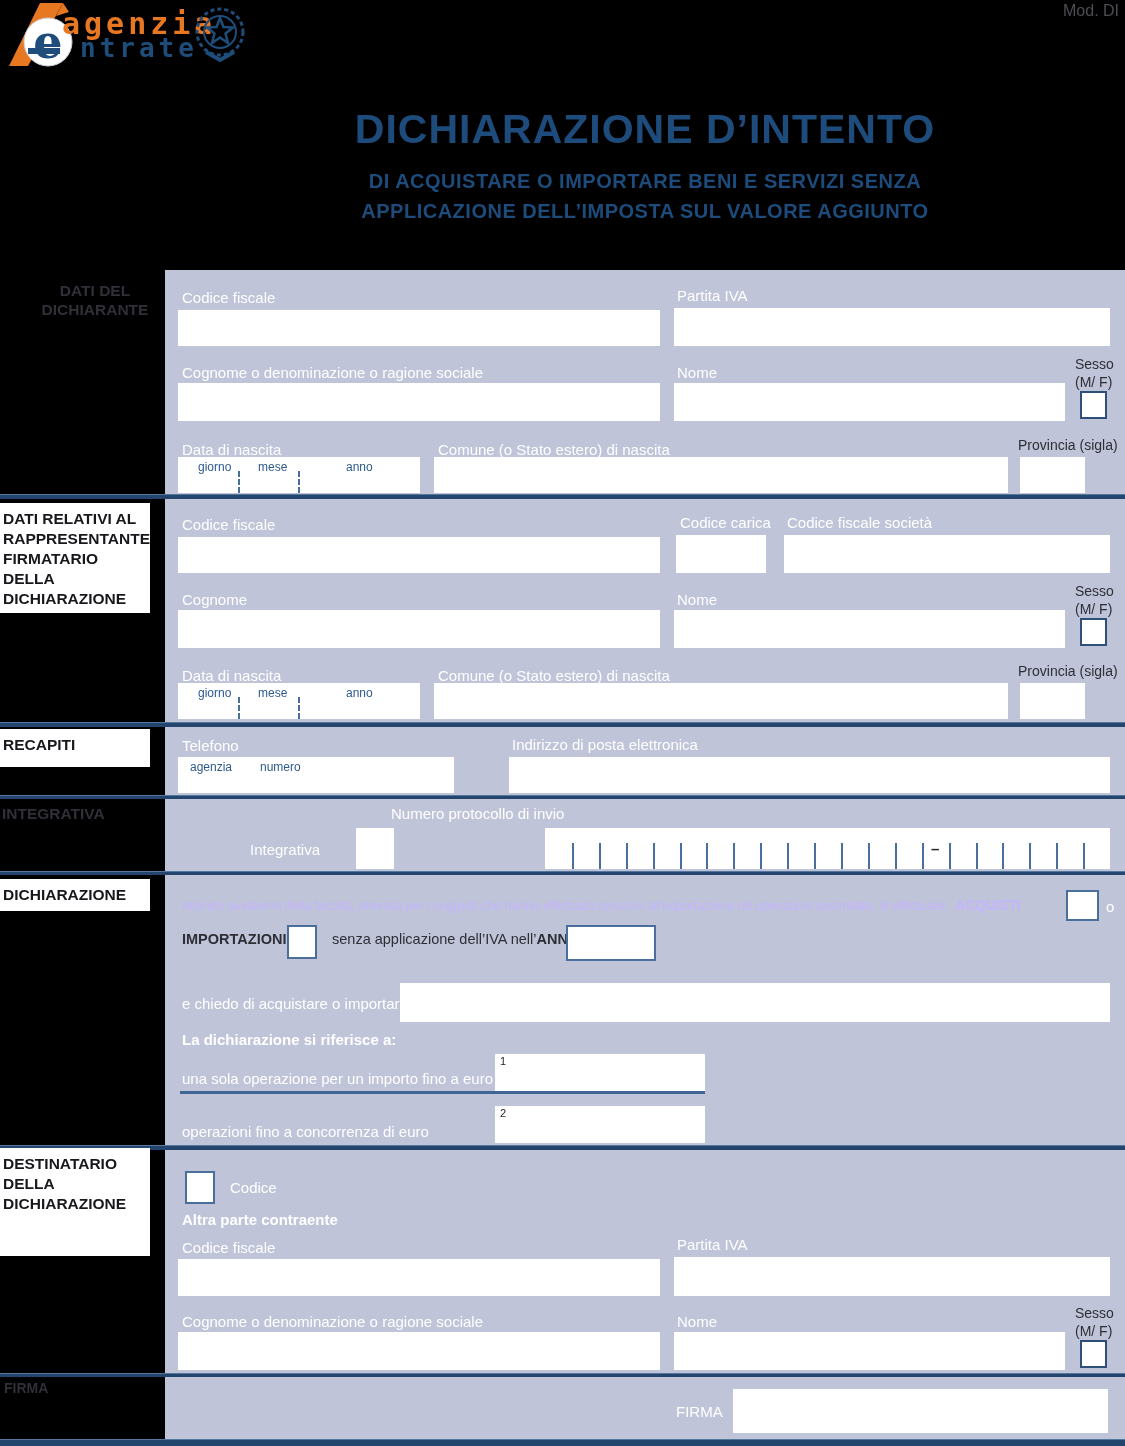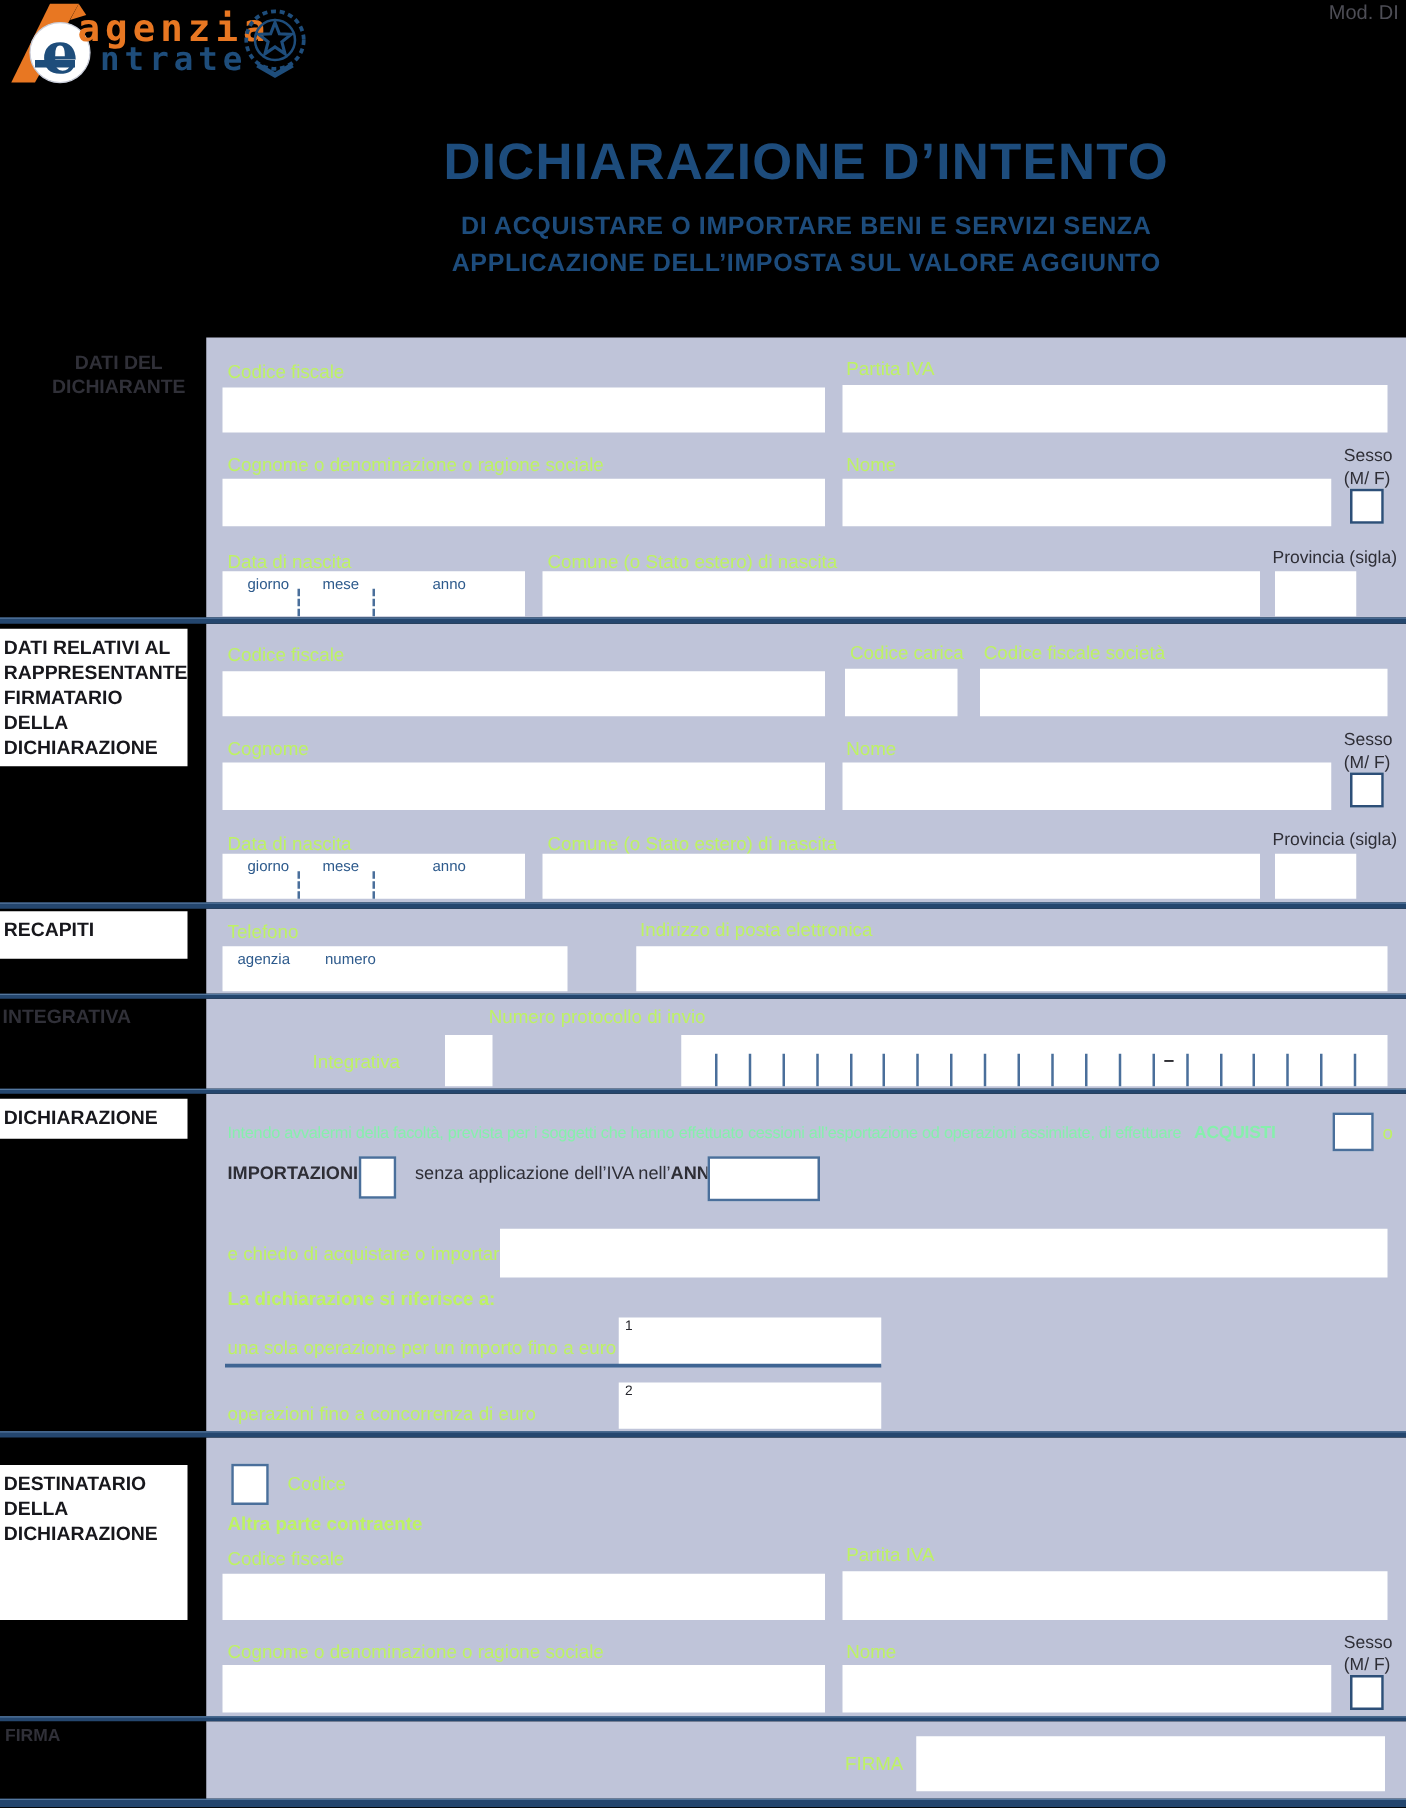--- a/index.html
+++ b/index.html
@@ -4,39 +4,39 @@
 <style>
   html,body{margin:0;padding:0;background:#000;}
   #page{position:relative;width:1125px;height:1446px;background:#000;overflow:hidden;
         font-family:"Liberation Sans",sans-serif;}
   .abs{position:absolute;}
   .panel{position:absolute;left:165px;width:960px;background:#bfc4d9;}
   .sep{position:absolute;left:0;width:1125px;background:#24466e;border-top:1px solid #54779e;box-sizing:border-box;}
   .seclbl{position:absolute;left:0;width:150px;background:#fff;color:#17171c;font-weight:bold;
           font-size:15.5px;line-height:20px;padding:6px 3px;box-sizing:border-box;white-space:pre-line;}
   .darklbl{position:absolute;color:#303038;font-weight:bold;font-size:15.5px;line-height:19px;white-space:pre-line;}
-  .lbl{position:absolute;color:#bef264;font-size:15px;white-space:nowrap;}
+  .lbl{position:absolute;color:#ffffff;font-size:15px;white-space:nowrap;}
   .lbl-sm{position:absolute;color:#2e2e36;font-size:14px;white-space:nowrap;}
   .box{position:absolute;background:#fff;box-sizing:border-box;}
   .sessobox{position:absolute;background:#fff;border:2px solid #2d4f78;box-sizing:border-box;}
   .bluebox{position:absolute;background:#fff;border:2px solid #4a6f9b;box-sizing:border-box;}
   .blue-sm{position:absolute;color:#2d5a8c;font-size:12px;white-space:nowrap;}
   .dashline{position:absolute;border-left:2px dashed #4a6f9b;width:0;}
   .b{font-weight:bold;}
   .title{position:absolute;left:165px;top:106px;width:960px;text-align:center;color:#1d4c7c;
          font-size:41px;font-weight:bold;letter-spacing:1px;white-space:nowrap;}
   .subtitle{position:absolute;left:165px;width:960px;text-align:center;color:#1d4c7c;
             font-size:20px;font-weight:bold;letter-spacing:.5px;white-space:nowrap;}
   .modlbl{position:absolute;left:1063px;top:2px;color:#4d4d55;font-size:16px;white-space:nowrap;}
   .proto{position:absolute;display:flex;background:#fff;}
   .proto .c{flex:1;position:relative;}
   .proto .c + .c::before{content:'';position:absolute;left:0;bottom:0;width:2px;height:26px;background:#4a6f9b;}
   .proto .dashcell{display:flex;align-items:center;justify-content:center;color:#26262c;font-size:15px;font-weight:bold;}
   .note{position:absolute;color:#26262c;font-size:11px;}
-  .txt13{position:absolute;color:#86efac;font-size:13px;letter-spacing:-0.2px;white-space:nowrap;}
+  .txt13{position:absolute;color:#c4b5fd;font-size:13px;letter-spacing:-0.2px;white-space:nowrap;}
   .txt14{position:absolute;color:#2e2e36;font-size:14.5px;white-space:nowrap;}
   .underline1{position:absolute;background:#3f6593;}
   .logo-agenzia{position:absolute;left:56px;top:4px;color:#e87722;font-family:"DejaVu Sans Mono",monospace;
                 font-weight:bold;font-size:30px;letter-spacing:4px;}
   .logo-ntrate{position:absolute;left:74px;top:31px;color:#1e4d7b;font-family:"DejaVu Sans Mono",monospace;
                font-weight:bold;font-size:26px;letter-spacing:4px;}
 </style>
 </head>
 <body>
 
@@ -83,21 +83,21 @@
   <div class="darklbl" style="left:20px;top:281px;width:150px;text-align:center;">DATI DEL
 DICHIARANTE</div>
   <div class="seclbl" style="top:503px;height:110px;">DATI RELATIVI AL
 RAPPRESENTANTE
 FIRMATARIO
 DELLA
 DICHIARAZIONE</div>
   <div class="seclbl" style="top:729px;height:38px;">RECAPITI</div>
   <div class="darklbl" style="left:2px;top:804px;">INTEGRATIVA</div>
   <div class="seclbl" style="top:879px;height:32px;">DICHIARAZIONE</div>
-  <div class="seclbl" style="top:1172px;height:124px;">DESTINATARIO
+  <div class="seclbl" style="top:1148px;height:108px;">DESTINATARIO
 DELLA
 DICHIARAZIONE</div>
   <div class="darklbl" style="left:4px;top:1379px;font-size:14px;">FIRMA</div>
 
   <div class="lbl" style="left:182px;top:289px;">Codice fiscale</div>
   <div class="box" style="left:178px;top:310px;width:482px;height:36px;"></div>
   <div class="lbl" style="left:677px;top:287px;">Partita IVA</div>
   <div class="box" style="left:674px;top:308px;width:436px;height:38px;"></div>
 
   <div class="lbl" style="left:182px;top:364px;">Cognome o denominazione o ragione sociale</div>

